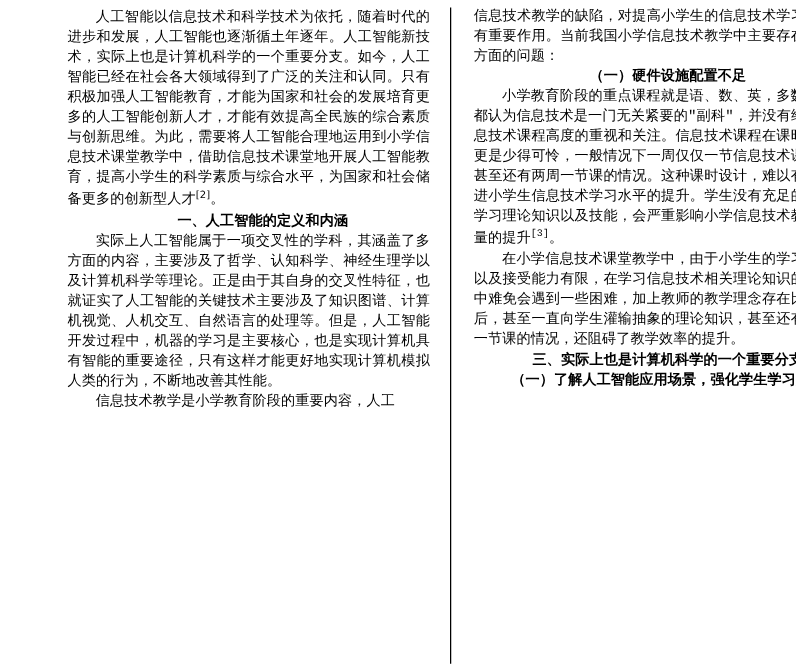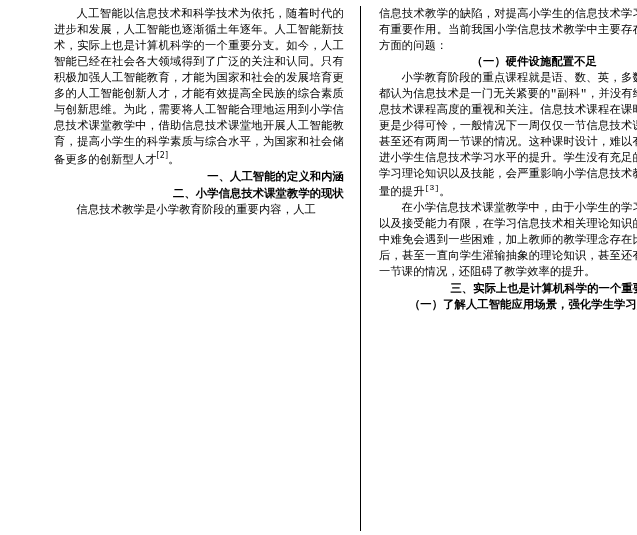--- a/index.html
+++ b/index.html
@@ -50,42 +50,42 @@
     text-align: justify;
     text-justify: inter-ideograph;
     letter-spacing: 0.1px;
   }
   p.body {
     text-indent: 2em;
   }
   p.heading {
     font-weight: bold;
     text-indent: 2em;
-    text-align: right;
+    text-align: center;
     margin-top: 1px;
   }
   p.subheading {
     font-weight: bold;
     text-indent: 2em;
     text-align: center;
   }
   .sup {
     font-size: 8px;
     vertical-align: super;
   }
 </style>
 </head>
 <body>
 
 <div class="page">
 
   <div class="column col-left">
     <p class="body"><span>人工智能以信息技术和科学技术为依托，随着时代的进步和发展，人工智能也逐渐循土年逐年。人工智能新技术，实际上也是计算机科学的一个重要分支。如今，人工智能已经在社会各大领域得到了广泛的关注和认同。只有积极加强人工智能教育，才能为国家和社会的发展培育更多的人工智能创新人才，才能有效提高全民族的综合素质与创新思维。为此，需要将人工智能合理地运用到小学信息技术课堂教学中，借助信息技术课堂地开展人工智能教育，提高小学生的科学素质与综合水平，为国家和社会储备更多的创新型人才</span><span class="sup">[2]</span><span>。</span></p>
     <p class="heading">一、人工智能的定义和内涵</p>
-    <p class="heading">二、小学信息技术课堂教学的现状</p>
+    <p class="body">实际上人工智能属于一项交叉性的学科，其涵盖了多方面的内容，主要涉及了哲学、认知科学、神经生理学以及计算机科学等理论。正是由于其自身的交叉性特征，也就证实了人工智能的关键技术主要涉及了知识图谱、计算机视觉、人机交互、自然语言的处理等。但是，人工智能开发过程中，机器的学习是主要核心，也是实现计算机具有智能的重要途径，只有这样才能更好地实现计算机模拟人类的行为，不断地改善其性能。</p>
     <p class="body">信息技术教学是小学教育阶段的重要内容，人工</p>
   </div>
 
   <div class="divider"></div>
 
   <div class="column col-right">
     <p>信息技术教学的缺陷，对提高小学生的信息技术学习水平有重要作用。当前我国小学信息技术教学中主要存在以下方面的问题：</p>
     <p class="subheading">（一）硬件设施配置不足</p>
     <p class="body"><span>小学教育阶段的重点课程就是语、数、英，多数教师都认为信息技术是一门无关紧要的"副科"，并没有给予信息技术课程高度的重视和关注。信息技术课程在课时方面更是少得可怜，一般情况下一周仅仅一节信息技术课程，甚至还有两周一节课的情况。这种课时设计，难以有效促进小学生信息技术学习水平的提升。学生没有充足的时间学习理论知识以及技能，会严重影响小学信息技术教学质量的提升</span><span class="sup">[3]</span><span>。</span></p>
     <p class="body">在小学信息技术课堂教学中，由于小学生的学习能力以及接受能力有限，在学习信息技术相关理论知识的过程中难免会遇到一些困难，加上教师的教学理念存在比较落后，甚至一直向学生灌输抽象的理论知识，甚至还有两周一节课的情况，还阻碍了教学效率的提升。</p>

